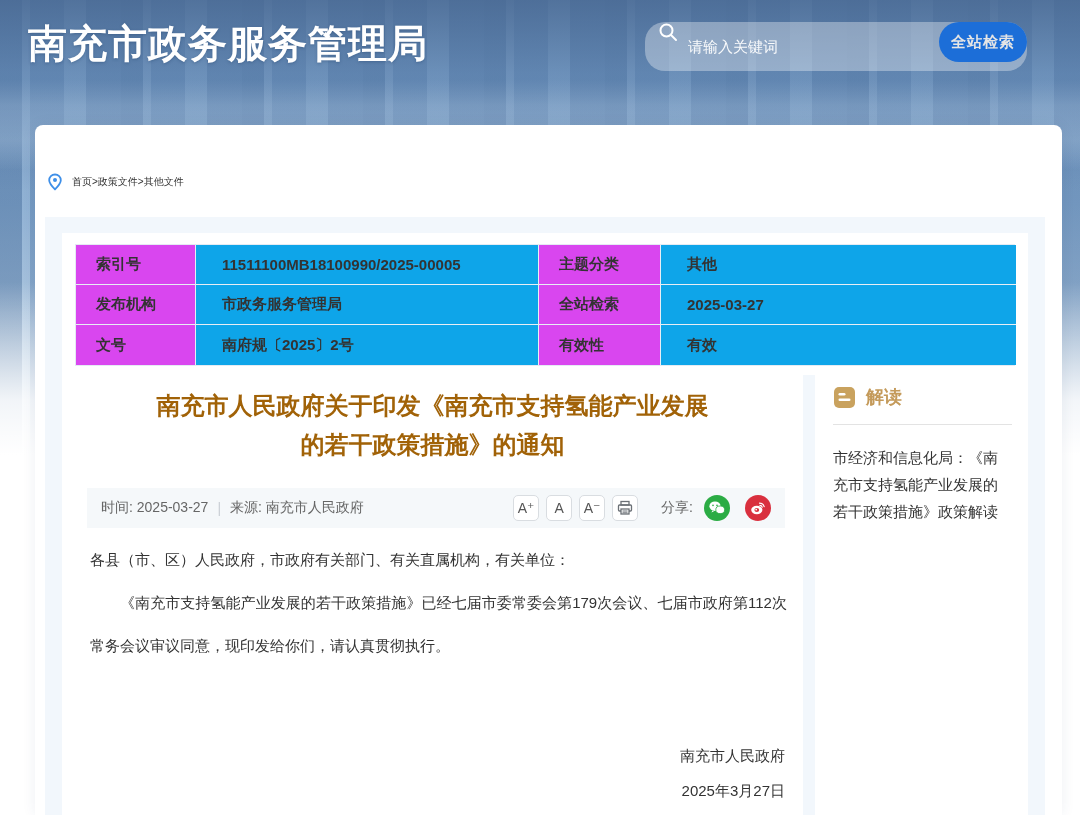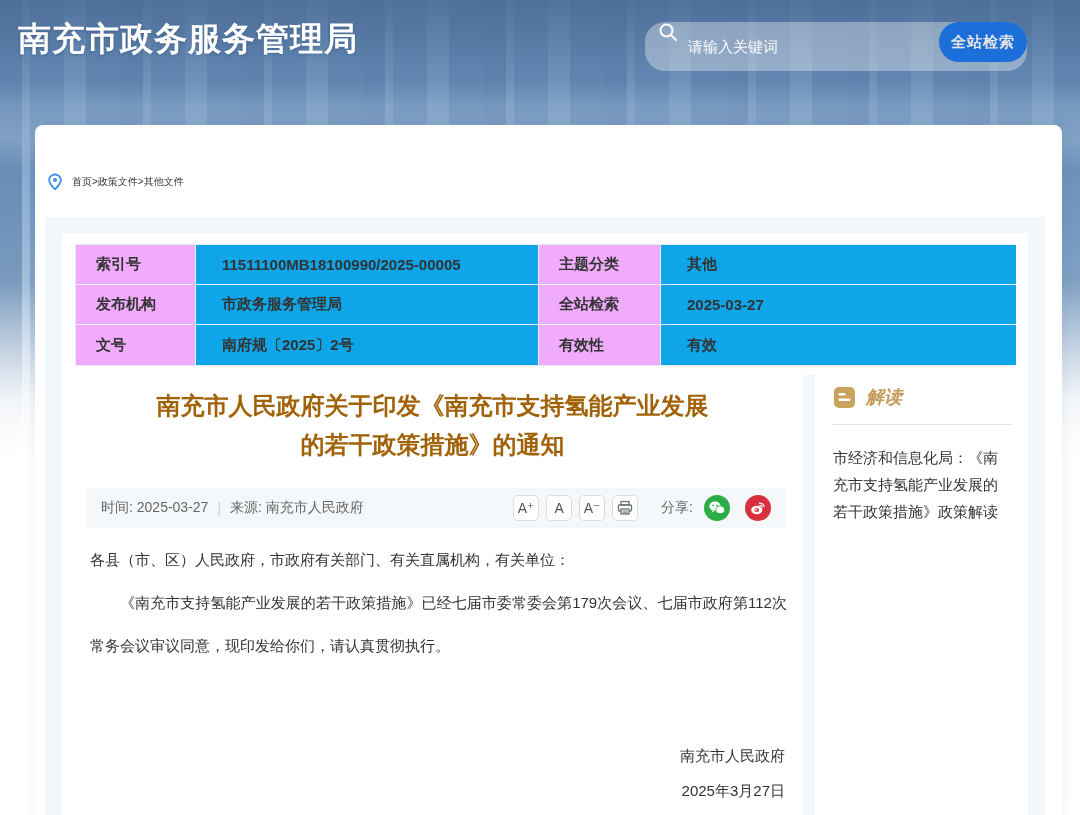--- a/index.html
+++ b/index.html
@@ -18,22 +18,22 @@
       linear-gradient(180deg, rgba(255,255,255,0) 0%, rgba(255,255,255,0) 62%, rgba(255,255,255,0.88) 88%, #ffffff 100%),
       linear-gradient(180deg, rgba(74,106,148,0.85) 0%, rgba(88,124,168,0.55) 16%, rgba(255,255,255,0) 42%),
       linear-gradient(180deg, rgba(0,0,0,0) 80px, rgba(205,225,243,0.35) 105px, rgba(205,225,243,0.35) 140px, rgba(0,0,0,0) 170px),
       repeating-linear-gradient(90deg,
         rgba(64,98,142,0.35) 0 22px, rgba(255,255,255,0.10) 22px 30px,
         rgba(84,120,164,0.32) 30px 64px, rgba(168,198,226,0.28) 64px 86px,
         rgba(72,106,150,0.30) 86px 121px),
       linear-gradient(180deg, #6d95c1 0%, #84a9cf 45%, #a9c4de 75%, #d3e1ef 100%);
   }
   .site-title {
-    position:absolute; left:18px; top:17px;
-    font-size:33px; font-weight:bold; color:#ffffff; letter-spacing:1px;
+    position:absolute; left:28px; top:17px;
+    font-size:39px; font-weight:bold; color:#ffffff; letter-spacing:1px;
     text-shadow:0 1px 3px rgba(30,60,100,0.35);
   }
   .search-bar {
     position:absolute; left:645px; top:22px; width:382px; height:49px;
     background:rgba(255,255,255,0.34); border-radius:20px;
     display:flex; align-items:flex-start;
   }
   .search-icon { margin-left:13px; display:flex; }
   .search-input {
     flex:1; height:100%; background:transparent; border:none; outline:none;
@@ -76,21 +76,21 @@
     grid-auto-rows:40px;
     border:1px solid #e4ebf3;
   }
   .doc-table .cell {
     display:flex; align-items:center;
     border-right:1px solid #e8eef5; border-bottom:1px solid #e8eef5;
     font-size:15px; color:#333; overflow:hidden; white-space:nowrap;
   }
   .doc-table .cell:nth-child(4n) { border-right:none; }
   .doc-table .cell:nth-child(n+9) { border-bottom:none; }
-  .doc-table .lab { background:#f0abfc; font-weight:bold; padding-left:20px; }
+  .doc-table .lab { background:#d946ef; font-weight:bold; padding-left:20px; }
   .doc-table .val { background:#0ea5e9; padding-left:26px;font-weight:bold; }
 
   
   .article-title {
     position:absolute; left:0; top:153px; width:741px;
     text-align:center; font-size:24px; font-weight:bold; color:#a16207;
     line-height:39px;
   }
   .meta-bar {
     position:absolute; left:25px; top:255px; width:698px; height:40px;
@@ -126,21 +126,21 @@
   
   .col-divider {
     position:absolute; left:741px; top:142px; width:12px; height:440px;
     background:#f2f7fc;
   }
   .sidebar {
     position:absolute; left:753px; top:142px; width:213px;
     padding:10px 16px 0 18px;
   }
   .sidebar-head { display:flex; align-items:center; gap:10px; }
-  .sidebar-title { font-size:18px; font-weight:bold; color:#c49a5a;font-style:italic; }
+  .sidebar-title { font-size:18px; font-weight:bold; color:#c49a5a; }
   .sidebar-divider { border:none; border-top:1px solid #e3e3e3; margin:15px 0 0 0; }
   .sidebar-link {
     margin-top:19px; font-size:15px; line-height:27px; color:#333; cursor:pointer;
   }
 </style>
 </head>
 <body>
 
 <div class="hero">
   <div class="site-title">南充市政务服务管理局</div>

